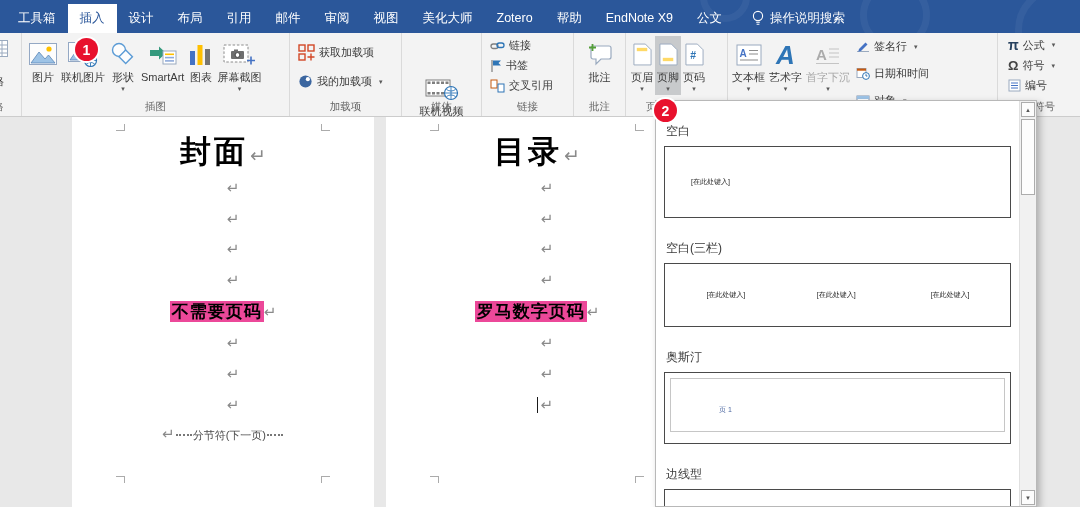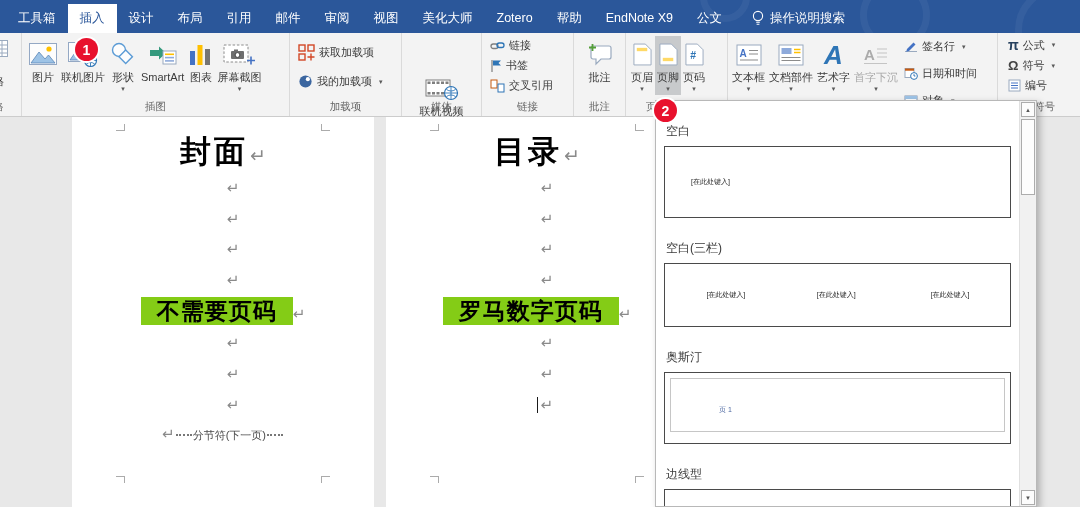--- a/index.html
+++ b/index.html
@@ -49,21 +49,21 @@
 .crop { position:absolute; width:9px; height:7px; }
 .crop.tl { left:44px; top:7px;  border-bottom:1px solid #ABABAB; border-right:1px solid #ABABAB; }
 .crop.tr { right:44px; top:7px; border-bottom:1px solid #ABABAB; border-left:1px solid #ABABAB; }
 .crop.bl { left:44px; bottom:24px; border-top:1px solid #ABABAB; border-right:1px solid #ABABAB; }
 .crop.br { right:44px; bottom:24px; border-top:1px solid #ABABAB; border-left:1px solid #ABABAB; }
 .doc-title { padding-top:14px; height:56px; text-align:center; font-size:31px; font-weight:bold; color:#000; letter-spacing:3px; line-height:42px; white-space:nowrap; }
 .title-pilcrow { font-size:19px; font-weight:normal; color:#8A8A8A; letter-spacing:0; margin-left:2px; }
 .prow { height:30.6px; line-height:30.6px; text-align:center; padding-left:20px; }
 .pilcrow { color:#8A8A8A; font-size:15px; }
 .hlrow { height:33px; line-height:33px; text-align:center; white-space:nowrap; }
-.hl { background:#84cc16; font-size:23px; font-weight:bold; color:#000; padding:1px 16px; letter-spacing:1px; }
+.hl { background:#ec4899; font-size:17px; font-weight:bold; color:#000; padding:1px 2px; letter-spacing:1px; }
 .sbreak { height:28px; line-height:28px; text-align:center; font-size:11px; color:#4A4A4A; white-space:nowrap; }
 .dots { display:inline-block; width:16px; height:4px; border-bottom:2px dotted #777; margin:0 1px 3px 1px; }
 .cursor-row { height:30.6px; display:flex; align-items:center; justify-content:center; gap:2px; padding-left:16px; }
 .caret { width:1.5px; height:16px; background:#1A1A1A; }
 
 
 .gallery { position:absolute; left:655px; top:100px; width:382px; height:407px; background:#FFFFFF; border:1px solid #B8B8B8; box-shadow:3px 3px 7px rgba(0,0,0,0.25); z-index:50; overflow:hidden; }
 .gal-inner { position:absolute; left:0; top:0; right:17px; bottom:0; }
 .gal-label { margin:0 0 0 10px; padding-top:22px; font-size:12px; color:#3B3B3B; }
 .gal-box { position:relative; margin:6px 8px 0 8px; height:72px; border:1px solid #4A4A4A; background:#fff; cursor:pointer; }
@@ -337,32 +337,20 @@
               <rect x="1" y="1" width="24" height="20" fill="#fff" stroke="#9AAABF"></rect>
               <text x="3.5" y="12.5" font-size="10" font-weight="bold" fill="#4472C4">A</text>
               <path d="M13 6.5 h9 M13 10 h9 M4 16 h18" stroke="#8C8C8C" stroke-width="1.1"></path>
             </svg>
           </span>
         <span class="blabel">文本框</span>
         <span class="dd-below">▾</span>
       </div>
       <div class="bigbtn">
         <span class="bicon">
-            <svg width="26" height="22" viewBox="0 0 26 22">
-              <rect x="1" y="1" width="24" height="20" fill="#fff" stroke="#9AAABF"></rect>
-              <rect x="3.5" y="4" width="10" height="6" fill="#8EAADB"></rect>
-              <path d="M16 5.5 h6.5 M16 8.5 h6.5" stroke="#FFC000" stroke-width="1.4"></path>
-              <path d="M3.5 13.5 h19 M3.5 16.5 h19" stroke="#8C8C8C" stroke-width="1.1"></path>
-            </svg>
-          </span>
-        <span class="blabel">文档部件</span>
-        <span class="dd-below">▾</span>
-      </div>
-      <div class="bigbtn">
-        <span class="bicon">
             <span class="wordart-a">A</span>
           </span>
         <span class="blabel">艺术字</span>
         <span class="dd-below">▾</span>
       </div>
       <div class="bigbtn disabled">
         <span class="bicon">
             <svg width="26" height="22" viewBox="0 0 26 22">
               <text x="1" y="16" font-size="15" font-weight="bold" fill="#ABABAB">A</text>
               <path d="M14 5 h10 M14 9 h10 M14 13 h10 M1 19.5 h23" stroke="#C4C4C4" stroke-width="1.1"></path>

